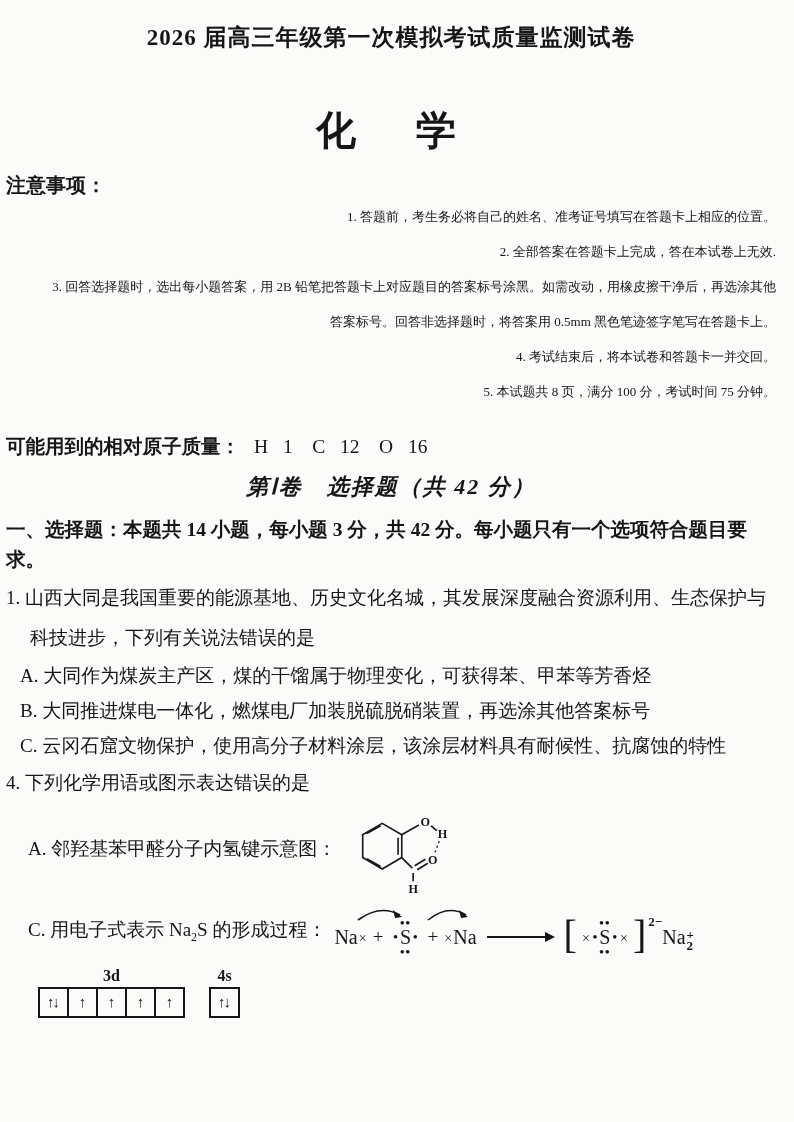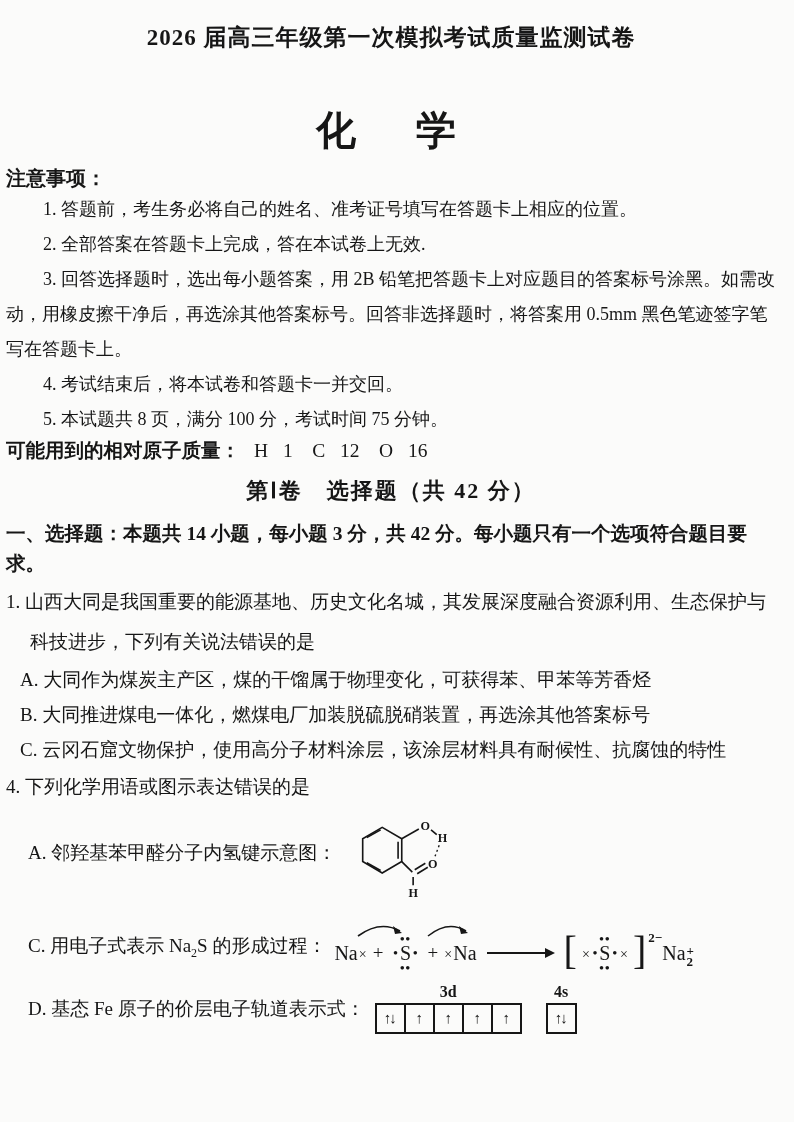--- a/index.html
+++ b/index.html
@@ -8,30 +8,30 @@
     background:#fbfbfa;
     color:#161616;
     font-family:"Liberation Serif", serif;
     overflow:hidden;
   }
   .page { box-sizing:border-box; width:794px; height:1122px; padding:14px 18px 0 6px; position:relative; }
 
   .exam-title { text-align:center; font-size:23px; font-weight:bold; letter-spacing:1px; margin-top:8px; }
   .subject-title { text-align:center; font-size:40px; font-weight:bold; letter-spacing:10px; margin-top:50px; }
 
-  .notice-head { font-size:20px; font-weight:600; margin-top:7px; }
-  .n-item { font-size:18px; line-height:35px; }
+  .notice-head { font-size:20px; font-weight:600; margin-top:14px; }
+  .n-item { font-size:13px; line-height:35px;text-align:right; }
   .n-pad { padding-left:37px; }
   .n-first { text-indent:37px; }
 
-  .atomic { font-size:19.5px; }
+  .atomic { margin-top:24px; font-size:19.5px; }
   .atomic .lbl { font-weight:600; }
   .atomic .vals { margin-left:14px; word-spacing:10px; }
 
-  .sec-title { text-align:center; font-size:22px; font-weight:bold; letter-spacing:2px; margin-top:12px; }
+  .sec-title { text-align:center; font-size:22px; font-weight:bold; letter-spacing:2px; margin-top:12px;font-style:italic; }
   .intro { font-size:19.5px; font-weight:bold; margin-top:13px; line-height:30px; }
 
   .stem { font-size:19px; line-height:40px; padding-left:24px; text-indent:-24px; margin-top:3px; }
   .stem2 { font-size:19px; line-height:36px; margin-top:2px; }
   .opt { font-size:19px; line-height:35px; margin-left:14px; }
 
   .optrow { display:flex; align-items:center; margin-left:22px; font-size:19px; }
   .optrow .txt { white-space:nowrap; }
   sub.s { font-size:12px; }
 
@@ -121,21 +121,21 @@
         <g font-size="15" font-weight="bold" fill="#161616" text-anchor="middle" font-family="Liberation Serif, serif">
           <text x="89" y="33">O</text>
           <text x="110" y="48">H</text>
           <text x="98" y="80">O</text>
           <text x="74" y="115">H</text>
         </g>
       </svg>
     </div>
 
 
-    <div class="optrow" style="margin-top:24px;">
+    <div class="optrow" style="margin-top:12px;">
       <span class="txt"><span>C. 用电子式表示 Na</span><sub class="s">2</sub><span>S 的形成过程：</span></span>
       <span class="formula">
         <svg class="arc arc1" width="50" height="14" viewBox="0 0 50 14">
           <path d="M2,13 Q24,-3 44,8" fill="none" stroke="#161616" stroke-width="1.6"></path>
           <polygon points="46,10 37,3 39,11" fill="#161616"></polygon>
         </svg>
         <svg class="arc arc2" width="46" height="14" viewBox="0 0 46 14">
           <path d="M2,13 Q22,-3 40,8" fill="none" stroke="#161616" stroke-width="1.6"></path>
           <polygon points="42,10 33,3 35,11" fill="#161616"></polygon>
         </svg>
@@ -171,21 +171,20 @@
         <span class="charge">2−</span>
         <span class="f-tok">Na</span>
         <span class="stack">
           <span>+</span>
           <span>2</span>
         </span>
       </span>
     </div>
 
     <div class="optrow" style="margin-top:12px;">
-      <span class="txt">D. 基态 Fe 原子的价层电子轨道表示式：</span>
       <span class="orb">
         <span class="orb-group">
           <span class="orb-label">3d</span>
           <span class="orb-row">
             <span class="obox">↑↓</span>
             <span class="obox">↑</span>
             <span class="obox">↑</span>
             <span class="obox">↑</span>
             <span class="obox">↑</span>
           </span>

